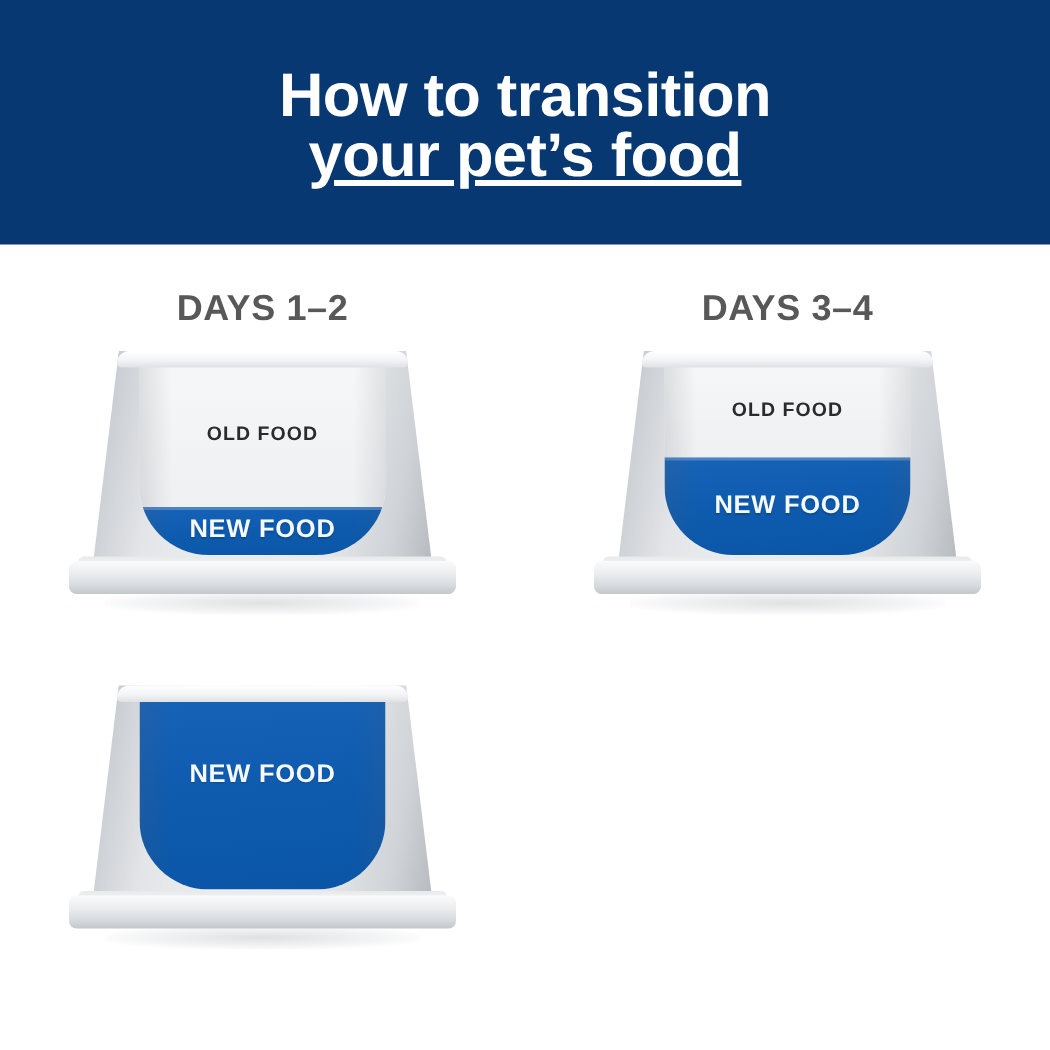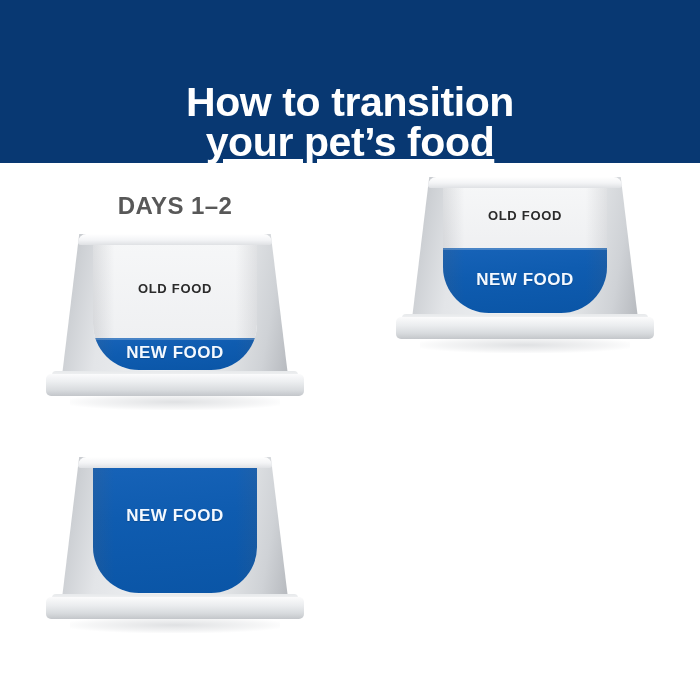--- a/index.html
+++ b/index.html
@@ -9,21 +9,21 @@
     font-family:"Liberation Sans","DejaVu Sans",sans-serif;
     overflow:hidden;
     position:relative;
   }
 
   
   .header{
     position:absolute;left:0;top:0;width:700px;height:163px;
     background:#083872;
     display:flex;flex-direction:column;
-    align-items:center;justify-content:flex-end;
+    align-items:center;justify-content:center;
   }
   .header-title{
     color:#ffffff;
     font-size:41px;
     font-weight:bold;
     line-height:0.97;
     text-align:center;
     letter-spacing:-0.4px;
     padding-top:4px;
   }
@@ -161,20 +161,21 @@
         </div>
         <div class="cavity-shade"></div>
       </div>
       <div class="rim"></div>
       <div class="base-top"></div>
       <div class="base"></div>
     </div>
   </div>
 
   <div class="cell">
+    <div class="step-label">DAYS 3–4</div>
     <div class="bowl-wrap">
       <div class="reflection"></div>
       <div class="shell"></div>
       <div class="cavity">
         <div class="old-food" style="height: 50%; display: block;">
           <span class="food-text old-text" style="top: 24.5px;">OLD FOOD</span>
         </div>
         <div class="new-food" style="height: 50%; display: block;">
           <span class="food-text new-text" style="top: 21.5px;">NEW FOOD</span>
         </div>

